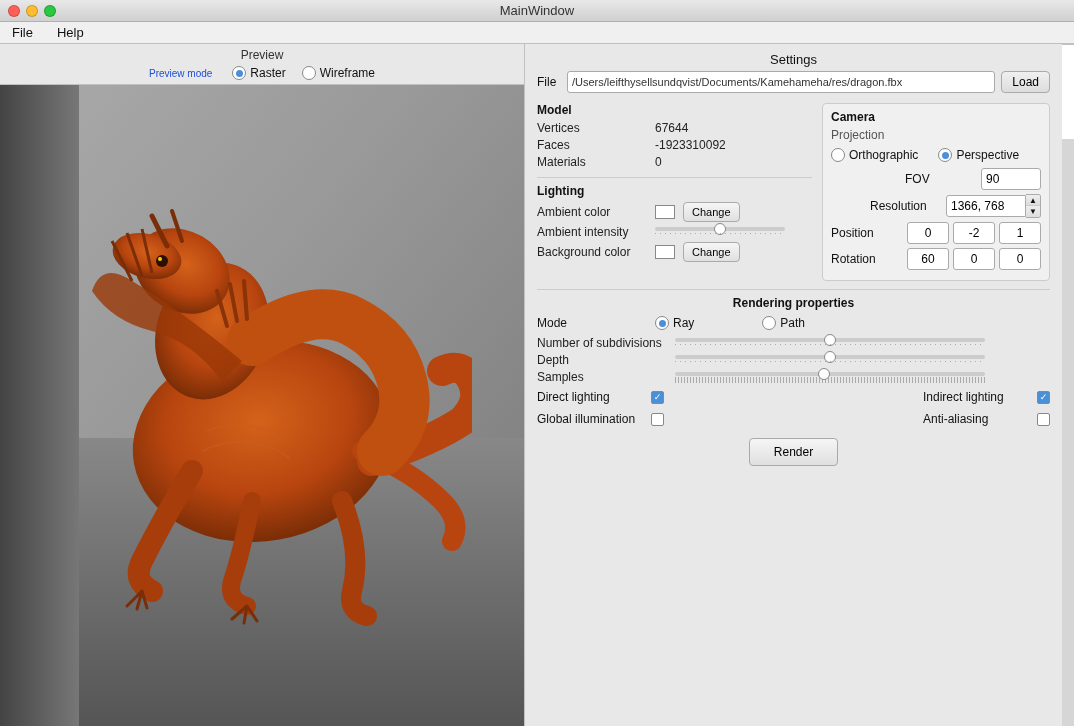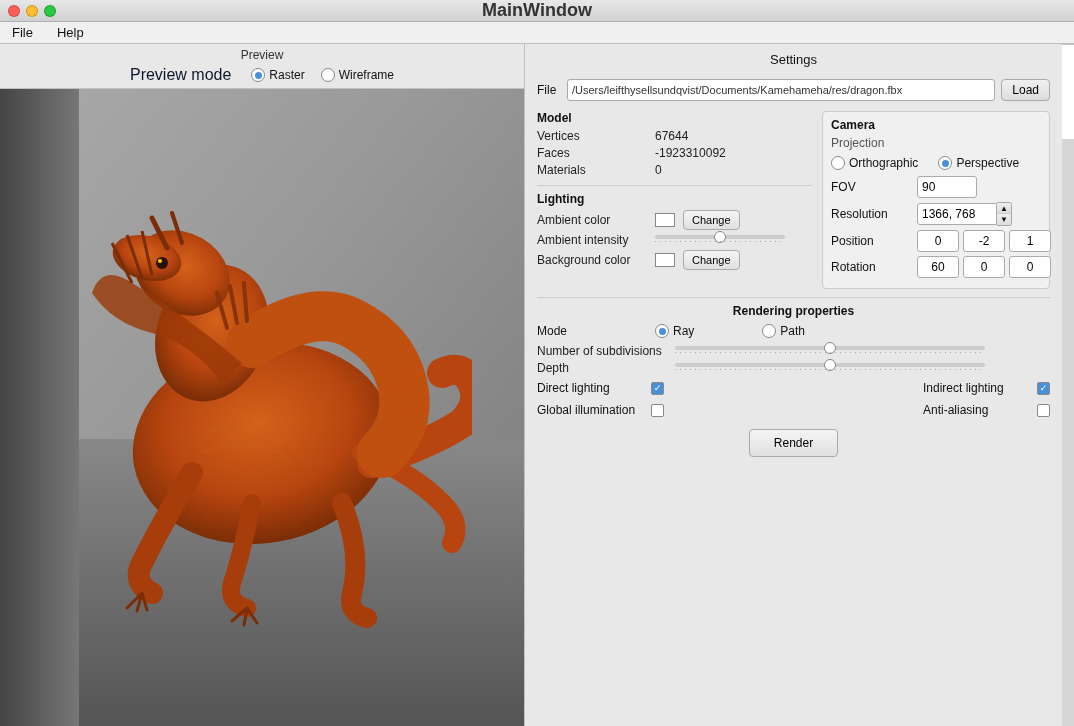--- a/index.html
+++ b/index.html
@@ -17,22 +17,22 @@
     .title-bar {
       background: linear-gradient(to bottom, #e8e8e8, #d0d0d0);
       height: 22px;
       display: flex;
       align-items: center;
       justify-content: center;
       border-bottom: 1px solid #b0b0b0;
       position: relative;
     }
     .title-bar-title {
-      font-size: 18px;
-      font-weight: 700;
+      font-size: 13px;
+      font-weight: 400;
       color: #333;
     }
     .traffic-lights {
       position: absolute;
       left: 8px;
       display: flex;
       gap: 6px;
       align-items: center;
     }
     .traffic-light {
@@ -95,22 +95,22 @@
       font-size: 12px;
       color: #333;
       margin-bottom: 4px;
     }
     .preview-controls {
       display: flex;
       align-items: center;
       gap: 20px;
     }
     .preview-mode-label {
-      font-size: 16px;
-      color: #0f172a;
+      font-size: 10px;
+      color: #1d4ed8;
     }
     .radio-group {
       display: flex;
       align-items: center;
       gap: 16px;
     }
     .radio-option {
       display: flex;
       align-items: center;
       gap: 4px;
@@ -186,21 +186,20 @@
       flex: 1;
       background: #e8e8e8;
       overflow-y: auto;
       padding: 8px 12px;
     }
 
     .settings-header {
       text-align: center;
       font-size: 13px;
       font-weight: 500;
-      margin-bottom: 8px;
       padding-bottom: 4px;
     }
 
     .file-row {
       display: flex;
       align-items: center;
       gap: 6px;
       margin-bottom: 10px;
     }
     .file-label { font-size: 12px; min-width: 24px; }
@@ -312,22 +311,23 @@
     }
     .projection-row {
       display: flex;
       align-items: center;
       gap: 20px;
       margin-bottom: 6px;
     }
     .fov-row, .resolution-row, .position-row, .rotation-row {
       display: flex;
       align-items: center;
-      gap: 16px;
+      gap: 6px;
       margin-bottom: 4px;
+      justify-content: flex-end;
     }
     .cam-label {
       font-size: 12px;
       min-width: 70px;
     }
     .cam-input {
       width: 60px;
       height: 22px;
       border: 1px solid #aaa;
       border-radius: 3px;
@@ -721,20 +721,29 @@
         <div class="prop-row">
           <span class="prop-label" style="min-width:130px;">Depth</span>
           <div style="display:flex; flex-direction:column;">
             <div class="long-slider-track">
               <div class="long-slider-thumb" style="left:50%;"></div>
             </div>
             <div class="long-tick-container"></div>
           </div>
         </div>
 
+        <div class="prop-row">
+          <span class="prop-label" style="min-width:130px;">Samples</span>
+          <div style="display:flex; flex-direction:column;">
+            <div class="long-slider-track">
+              <div class="long-slider-thumb" style="left:48%;"></div>
+            </div>
+            <div style="width:310px; height:6px; background: repeating-linear-gradient(to right, #aaa 0, #aaa 1px, transparent 1px, transparent 3px); margin-top:1px;"></div>
+          </div>
+        </div>
 
         <div style="display:flex; gap:8px; margin-top:6px; margin-bottom:4px;">
           <div class="check-row">
             <span class="check-label">Direct lighting</span>
             <div class="check-box checked"></div>
           </div>
           <div style="flex:1;"></div>
           <div class="check-row">
             <span class="check-label">Indirect lighting</span>
             <div class="check-box checked"></div>

